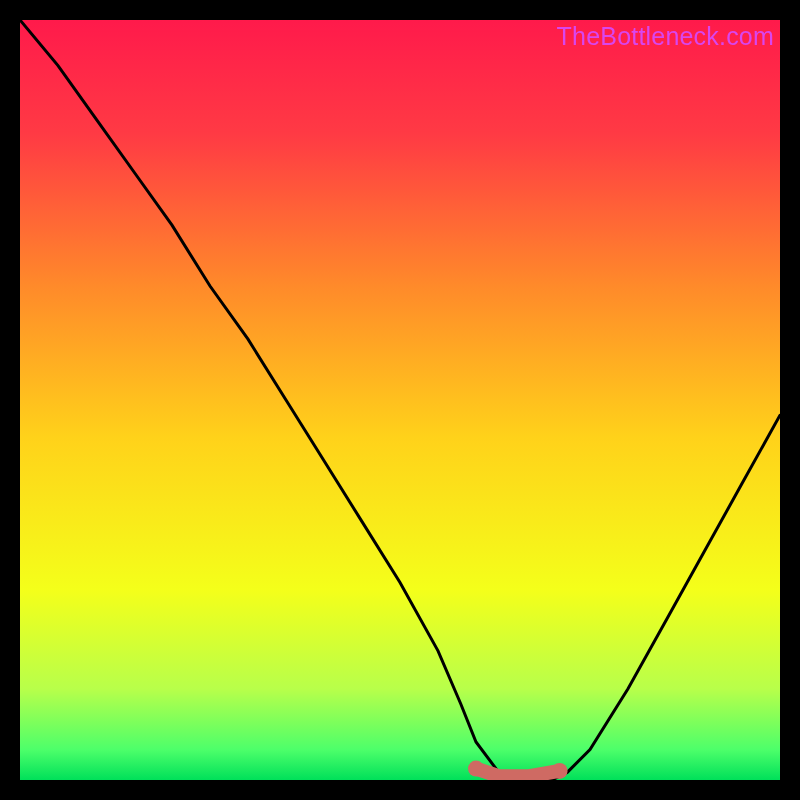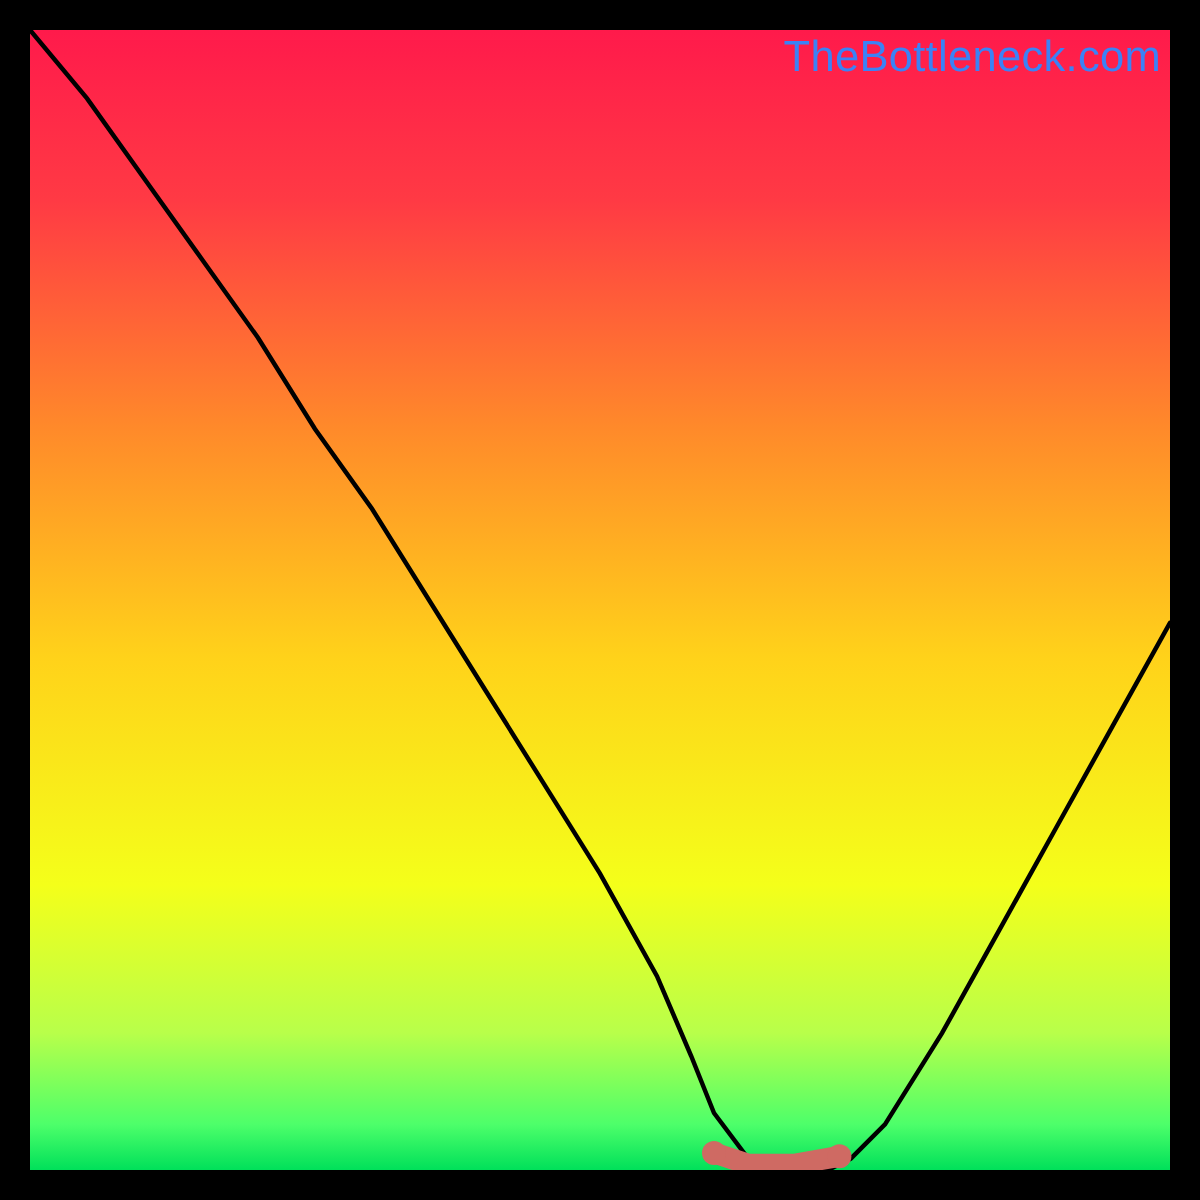--- a/index.html
+++ b/index.html
@@ -23,22 +23,22 @@
     position: absolute;
     left: 0;
     top: 0;
     width: 760px;
     height: 760px;
   }
   .watermark {
     position: absolute;
     top: 2px;
     right: 6px;
-    color: #3b82f6;
-    font-size: 29px;
+    color: #d946ef;
+    font-size: 25px;
     letter-spacing: 0.2px;
     font-weight: 400;
     pointer-events: none;
   }
   svg { display: block; }
 </style>
 </head>
 <body>
 
 <div class="frame">

